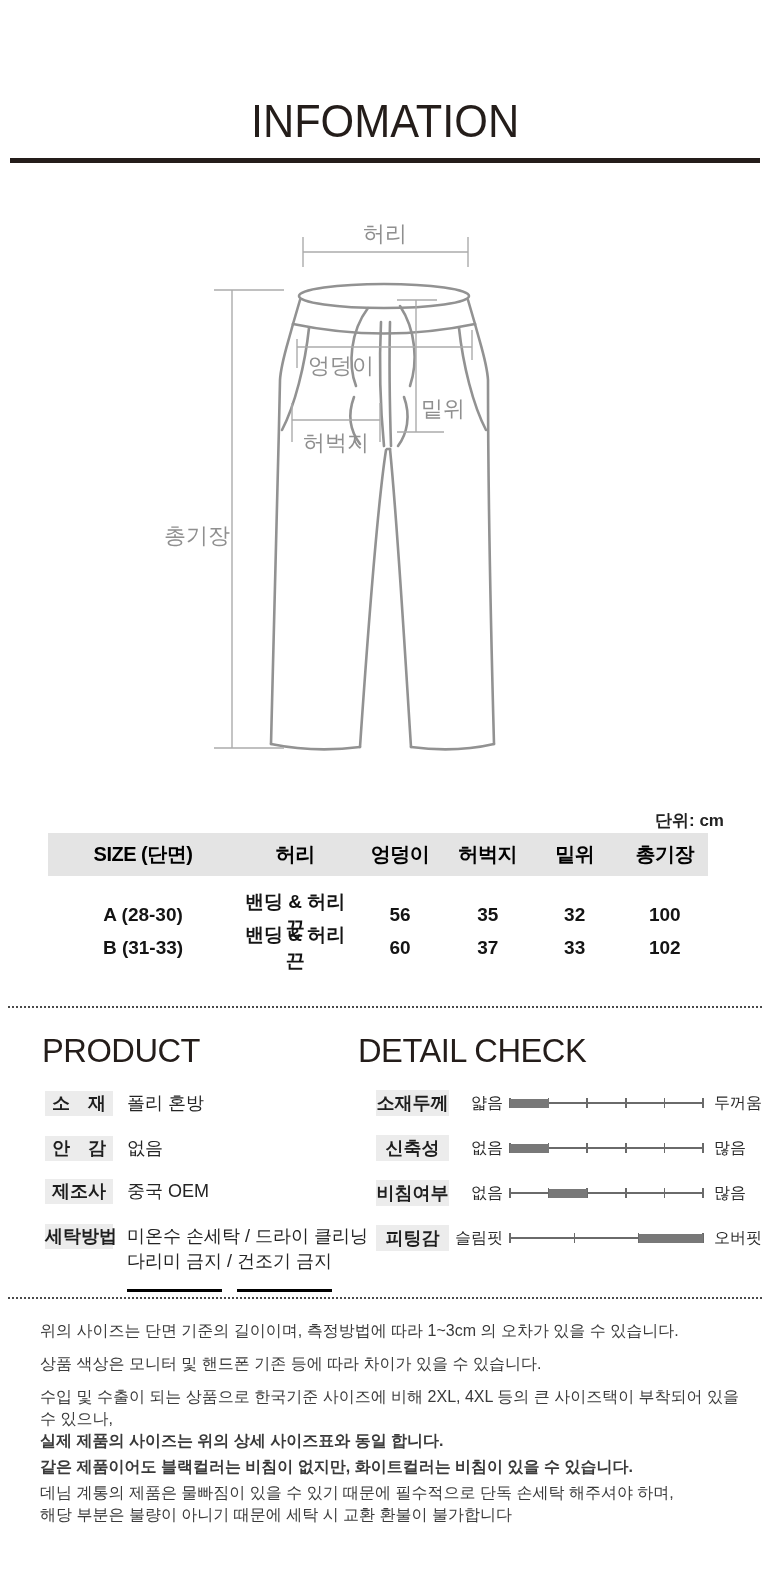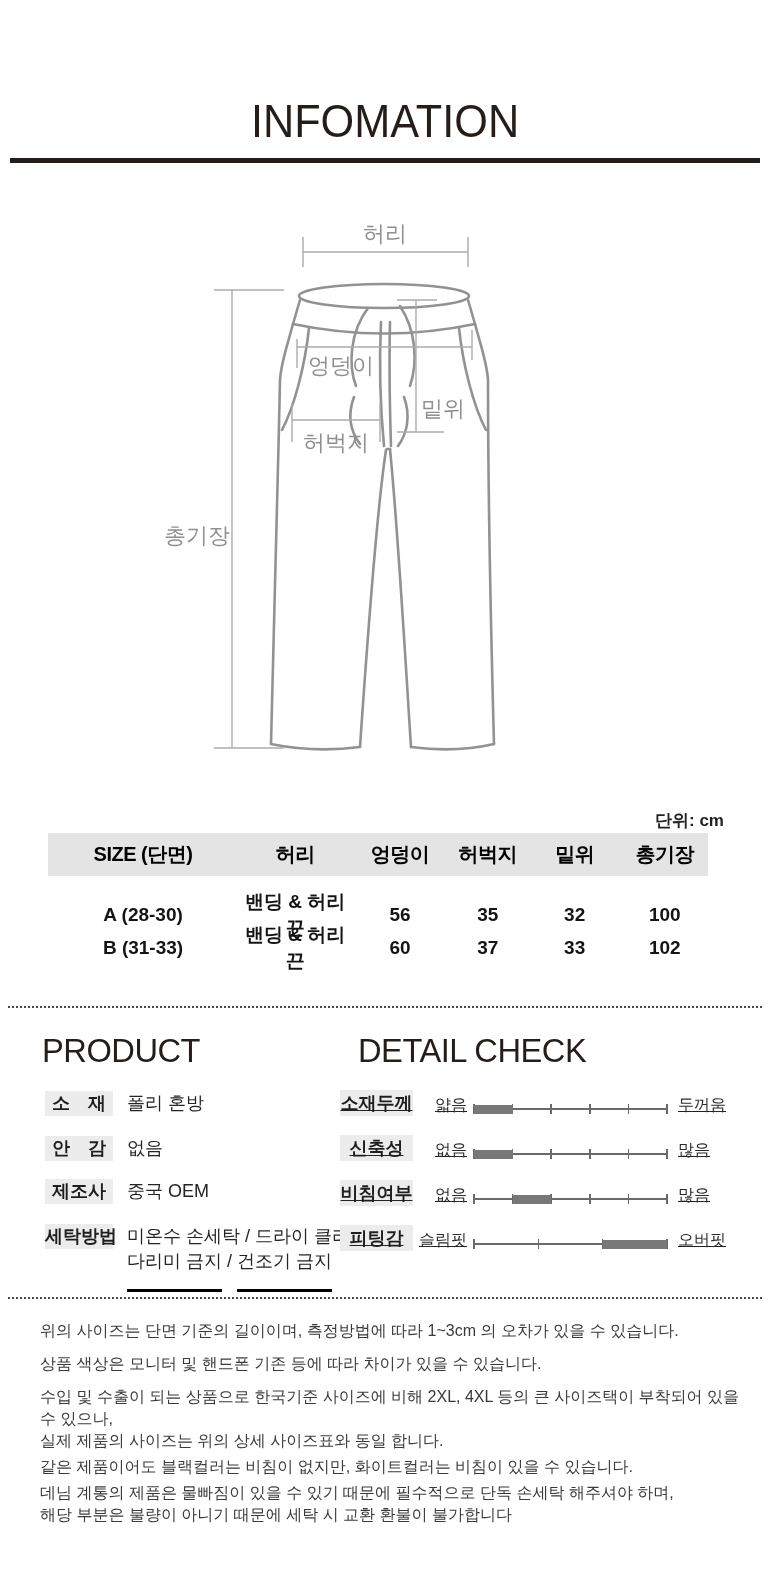--- a/index.html
+++ b/index.html
@@ -48,36 +48,36 @@
   .p-row { position:absolute; left:45px; display:flex; align-items:flex-start; }
   .p-label {
     flex:0 0 auto; width:68px; height:25px; background:#ececec;
     font-weight:700; font-size:18px; color:#1e1e1e; text-align:center; line-height:25px;
     white-space:pre;
   }
   .p-value { margin-left:14px; font-size:18px; color:#242424; line-height:25px; }
   .wash-line2 { position:absolute; left:127px; top:1249px; font-size:18px; color:#242424; line-height:25px; }
   .red-underline { border-bottom:3px solid #000000; padding-bottom:18px; }
   
-  .d-row { position:absolute; left:340px; width:380px; display:flex; align-items:flex-end;text-decoration:underline; }
+  .d-row { position:absolute; left:376px; width:380px; display:flex; align-items:center; }
   .d-label {
     flex:0 0 auto; width:73px; height:26px; background:#ececec;
     font-weight:700; font-size:18px; color:#1e1e1e; text-align:center; line-height:26px;
   }
   .d-left { flex:0 0 auto; width:48px; margin-left:6px; text-align:right; font-size:16px; color:#2a2a2a; }
   .slider { position:relative; flex:0 0 auto; width:193px; height:14px; margin:0 11px 0 7px; }
   .slider .track { position:absolute; left:0; right:0; top:6px; height:1.5px; background:#6a6a6a; }
   .slider .tick { position:absolute; top:2px; width:1.5px; height:10px; background:#6a6a6a; }
   .slider .bar { position:absolute; top:2.5px; height:9px; background:#787878; }
   .d-right { flex:0 0 auto; font-size:16px; color:#2a2a2a; }
   
   .notes { position:absolute; top:1320px; left:40px; width:705px; font-size:16px; color:#3a3a3a; }
   .note-line { line-height:22px; }
   .gap-after { margin-bottom:11px; }
-  .small-gap-after { margin-bottom:4px; }
+  .small-gap-after { margin-bottom:4px;font-weight:bold; }
 </style>
 </head>
 <body>
 
 <div class="page">
 
   <div class="main-title">INFOMATION</div>
   <div class="title-rule"></div>
 
   <svg class="diagram" width="770" height="580" viewBox="0 0 770 580">

